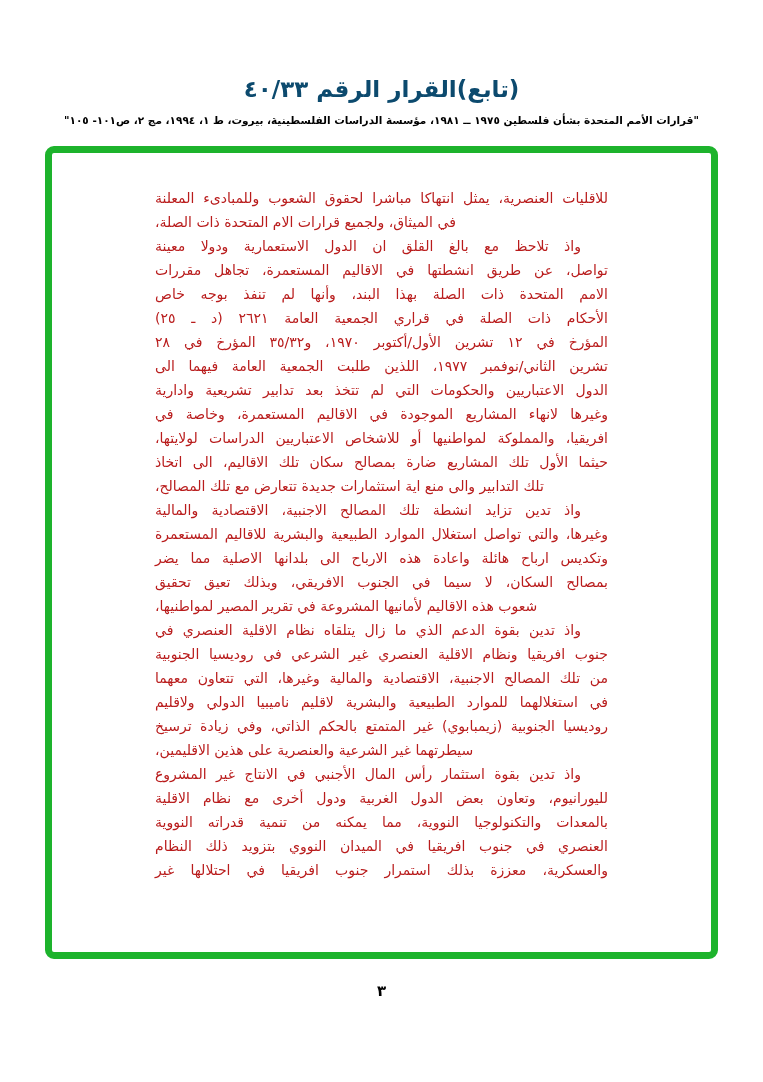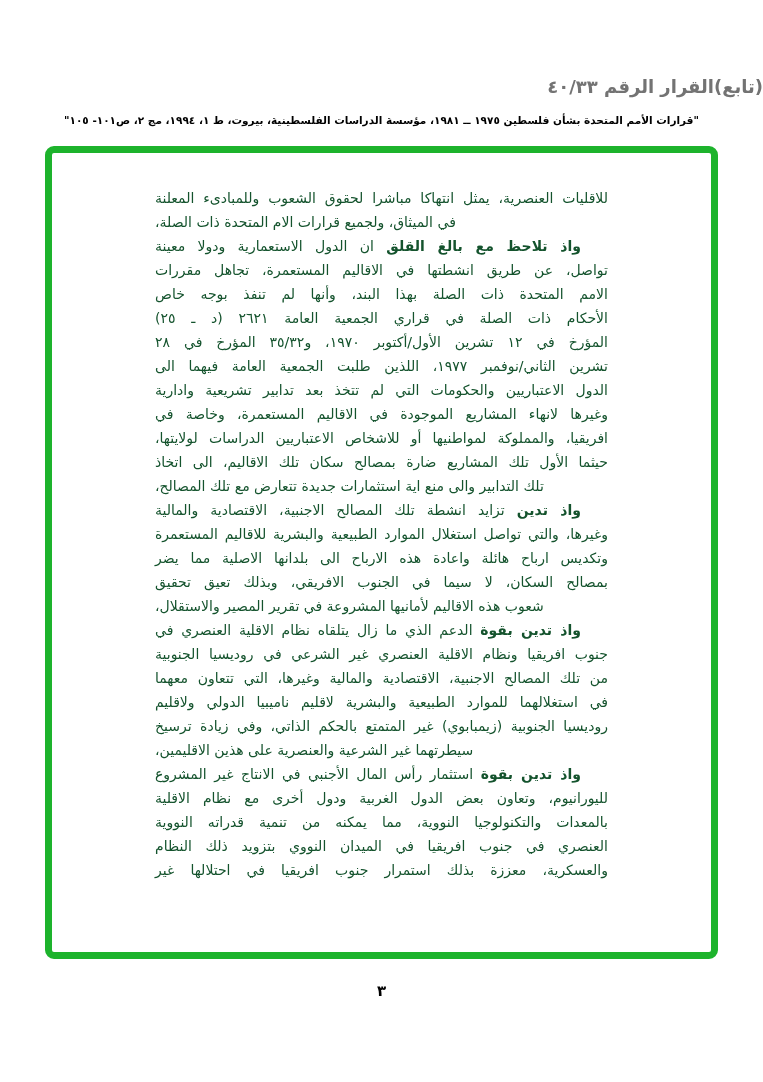--- a/index.html
+++ b/index.html
@@ -2,51 +2,51 @@
 <html lang="ar" dir="rtl"><head>
 <meta charset="utf-8">
 <style>
   html,body{margin:0;padding:0;}
   body{
     width:763px;height:1082px;position:relative;background:#ffffff;
     font-family:"DejaVu Sans",sans-serif;color:#111111;overflow:hidden;
   }
   .doc-title{
     position:absolute;top:76px;left:0;width:100%;
-    text-align:right;font-size:18px;font-weight:bold;color:#737373;
+    text-align:center;font-size:23px;font-weight:bold;color:#0c4a6e;
     letter-spacing:0.2px;
   }
   .doc-citation{
     position:absolute;top:114px;left:0;width:100%;
     text-align:center;font-size:10.5px;font-weight:bold;color:#000;
     white-space:nowrap;
   }
   .frame{
     position:absolute;left:45px;top:146px;width:673px;height:813px;
     box-sizing:border-box;border:7px solid #1db32c;border-radius:9px;
     background:transparent;
   }
   .text-wrap{
     position:absolute;top:186px;left:0;width:100%;
   }
   .text-col{
     width:453px;margin:0 auto;direction:rtl;
-    font-size:14px;line-height:24px;color:#14532d;
+    font-size:14px;line-height:24px;color:#b91c1c;
   }
   .line{
     text-align:justify;text-align-last:justify;
     height:24px;overflow:visible;white-space:normal;
   }
   .line.end{
     text-align:left;text-align-last:auto;
   }
   .line.indent{
     padding-right:27px;box-sizing:border-box;
   }
-  .line b.lead{font-weight:bold;}
+  .line b.lead{font-weight:normal;}
   .page-num{
     position:absolute;top:982px;left:0;width:100%;
     text-align:center;font-size:15px;font-weight:bold;color:#000;
   }
 </style>
 </head>
 <body>
 
 <div class="doc-title">(تابع)القرار الرقم ٤٠/٣٣</div>
 
@@ -69,21 +69,21 @@
     <div class="line"><span>الدول الاعتباريين والحكومات التي لم تتخذ بعد تدابير تشريعية وادارية</span></div>
     <div class="line"><span>وغيرها لانهاء المشاريع الموجودة في الاقاليم المستعمرة، وخاصة في</span></div>
     <div class="line"><span>افريقيا، والمملوكة لمواطنيها أو للاشخاص الاعتباريين الدراسات لولايتها،</span></div>
     <div class="line"><span>حيثما الأول تلك المشاريع ضارة بمصالح سكان تلك الاقاليم، الى اتخاذ</span></div>
     <div class="line end"><span>تلك التدابير والى منع اية استثمارات جديدة تتعارض مع تلك المصالح،</span></div>
 
     <div class="line indent"><b class="lead">واذ تدين</b><span> تزايد انشطة تلك المصالح الاجنبية، الاقتصادية والمالية</span></div>
     <div class="line"><span>وغيرها، والتي تواصل استغلال الموارد الطبيعية والبشرية للاقاليم المستعمرة</span></div>
     <div class="line"><span>وتكديس ارباح هائلة واعادة هذه الارباح الى بلدانها الاصلية مما يضر</span></div>
     <div class="line"><span>بمصالح السكان، لا سيما في الجنوب الافريقي، وبذلك تعيق تحقيق</span></div>
-    <div class="line end"><span>شعوب هذه الاقاليم لأمانيها المشروعة في تقرير المصير والاستقلال،</span></div>
+    <div class="line end"><span>شعوب هذه الاقاليم لأمانيها المشروعة في تقرير المصير لمواطنيها،</span></div>
 
     <div class="line indent"><b class="lead">واذ تدين بقوة</b><span> الدعم الذي ما زال يتلقاه نظام الاقلية العنصري في</span></div>
     <div class="line"><span>جنوب افريقيا ونظام الاقلية العنصري غير الشرعي في روديسيا الجنوبية</span></div>
     <div class="line"><span>من تلك المصالح الاجنبية، الاقتصادية والمالية وغيرها، التي تتعاون معهما</span></div>
     <div class="line"><span>في استغلالهما للموارد الطبيعية والبشرية لاقليم ناميبيا الدولي ولاقليم</span></div>
     <div class="line"><span>روديسيا الجنوبية (زيمبابوي) غير المتمتع بالحكم الذاتي، وفي زيادة ترسيخ</span></div>
     <div class="line end"><span>سيطرتهما غير الشرعية والعنصرية على هذين الاقليمين،</span></div>
 
     <div class="line indent"><b class="lead">واذ تدين بقوة</b><span> استثمار رأس المال الأجنبي في الانتاج غير المشروع</span></div>
     <div class="line"><span>لليورانيوم، وتعاون بعض الدول الغربية ودول أخرى مع نظام الاقلية</span></div>

